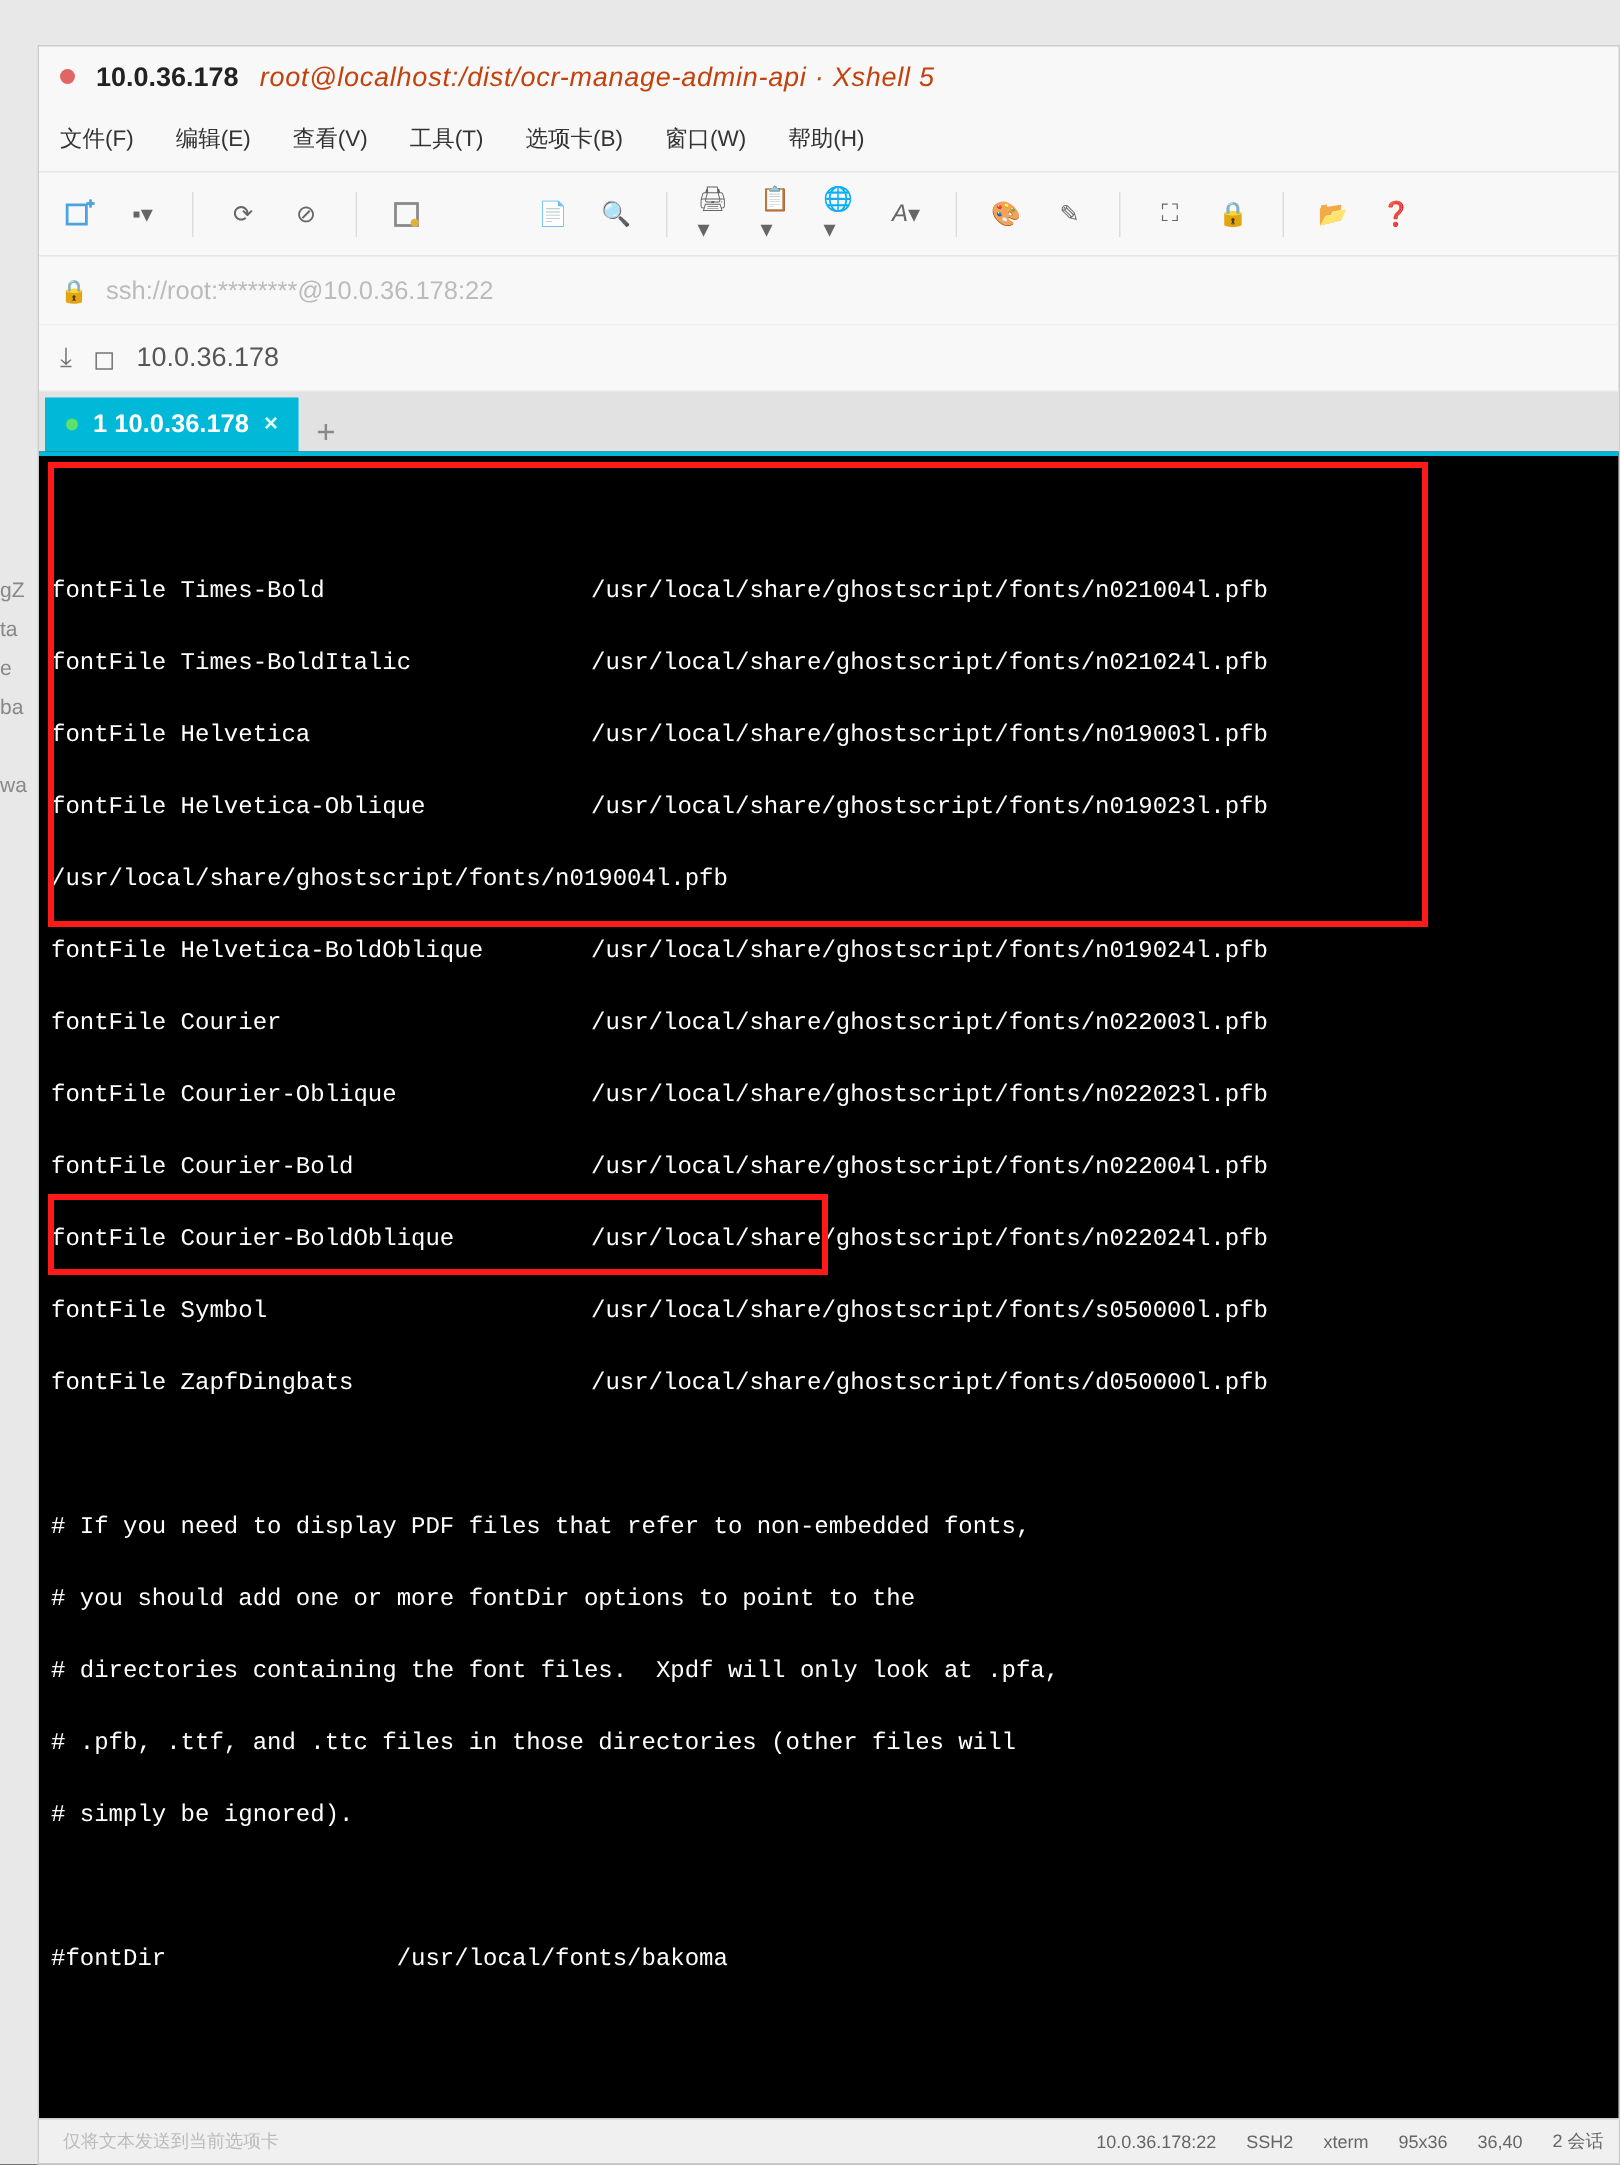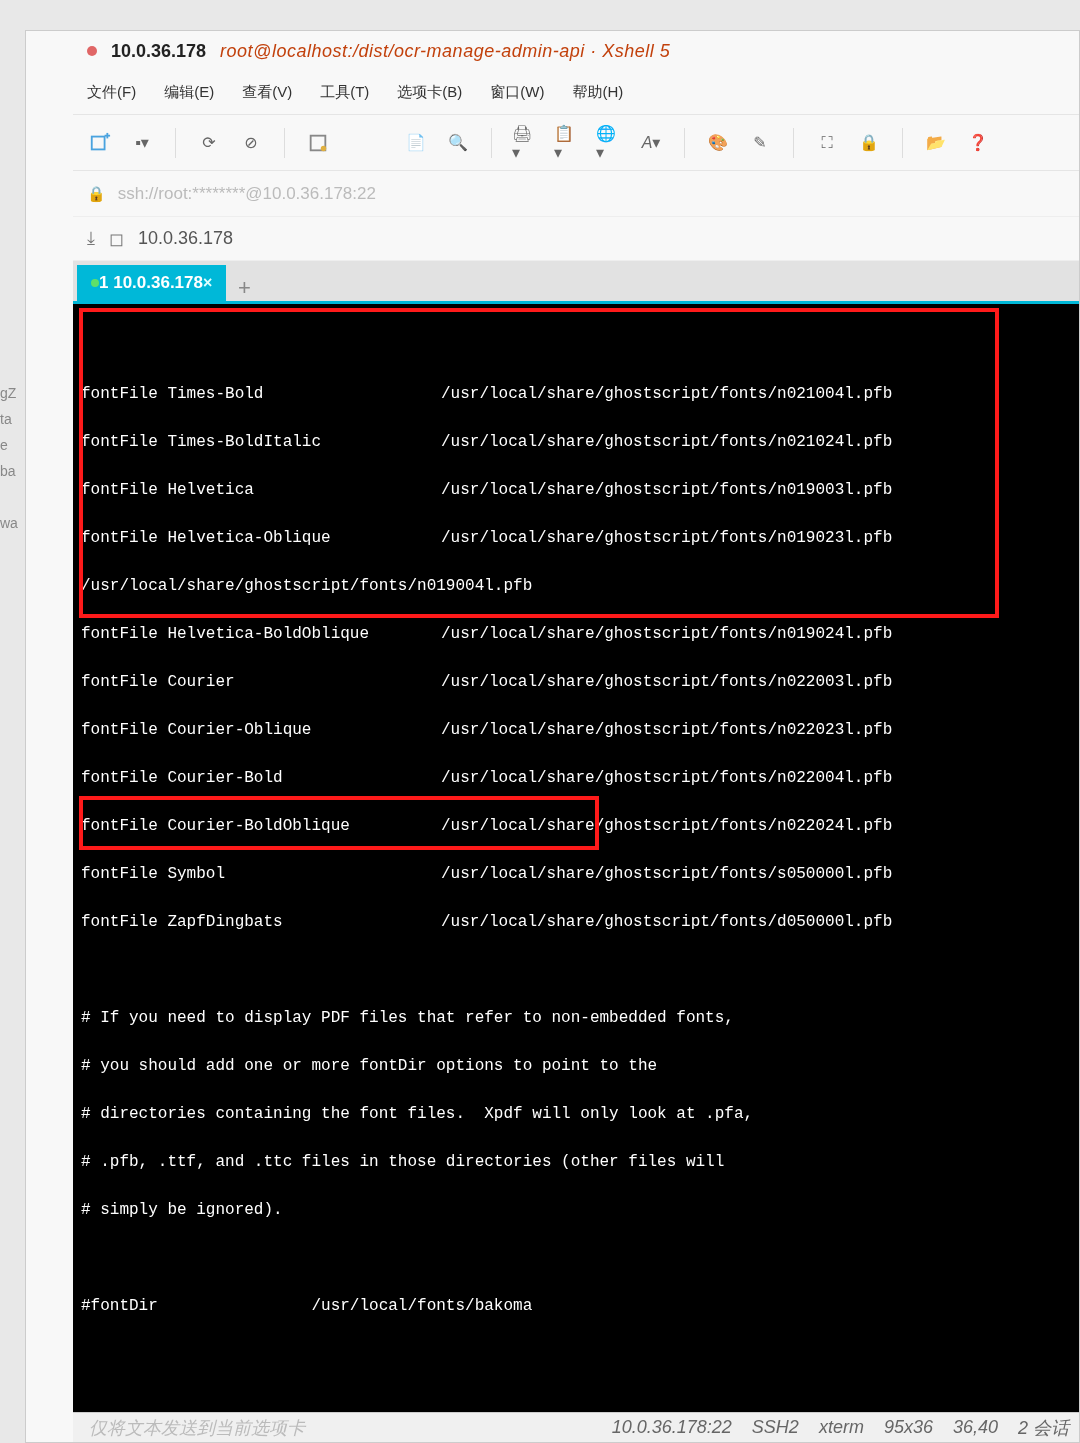--- a/index.html
+++ b/index.html
@@ -14,21 +14,20 @@
   .window {
     position: absolute;
     left: 25px;
     top: 30px;
     right: 0;
     bottom: 0;
     background: #f8f8f8;
     border: 1px solid #ccc;
     display: flex;
     flex-direction: column;
-    padding-left: 47px;
   }
   .title-bar {
     height: 40px;
     display: flex;
     align-items: center;
     padding: 0 14px;
     font-size: 18px;
     color: #666;
     gap: 14px;
   }
@@ -93,21 +92,21 @@
     align-items: end;
     background: #e2e2e2;
     padding-left: 4px;
   }
   .tab {
     height: 36px;
     background: #00b8d8;
     color: #fff;
     display: flex;
     align-items: center;
-    gap: 0;
+    gap: 10px;
     padding: 0 14px;
     font-size: 17px;
     font-weight: 600;
     cursor: pointer;
   }
   .tab .dot { width: 8px; height: 8px; border-radius: 50%; background: #5fe06a; }
   .tab-close { font-size: 16px; color: #dff; cursor: pointer; }
   .tab-plus {
     width: 36px;
     display: flex; align-items: center; justify-content: center;
@@ -142,25 +141,24 @@
   }
   .font-row { display: flex; }
   .font-row .c1 { width: 360px; display: inline-block; }
   .status-bar {
     height: 30px;
     background: #f0f0f0;
     border-top: 1px solid #ccc;
     display: flex;
     align-items: center;
     justify-content: center;
-    font-size: 18px;
+    font-size: 12px;
     color: #666;
     padding: 0 10px;
     gap: 20px;
-    font-style: italic;
   }
   .status-left { flex: 1; color: #bbb; padding-left: 6px; }
   .side-frag {
     position: absolute;
     left: 0; top: 380px;
     width: 25px;
     color: #888;
     font-size: 14px;
     line-height: 26px;
     text-align: right;

